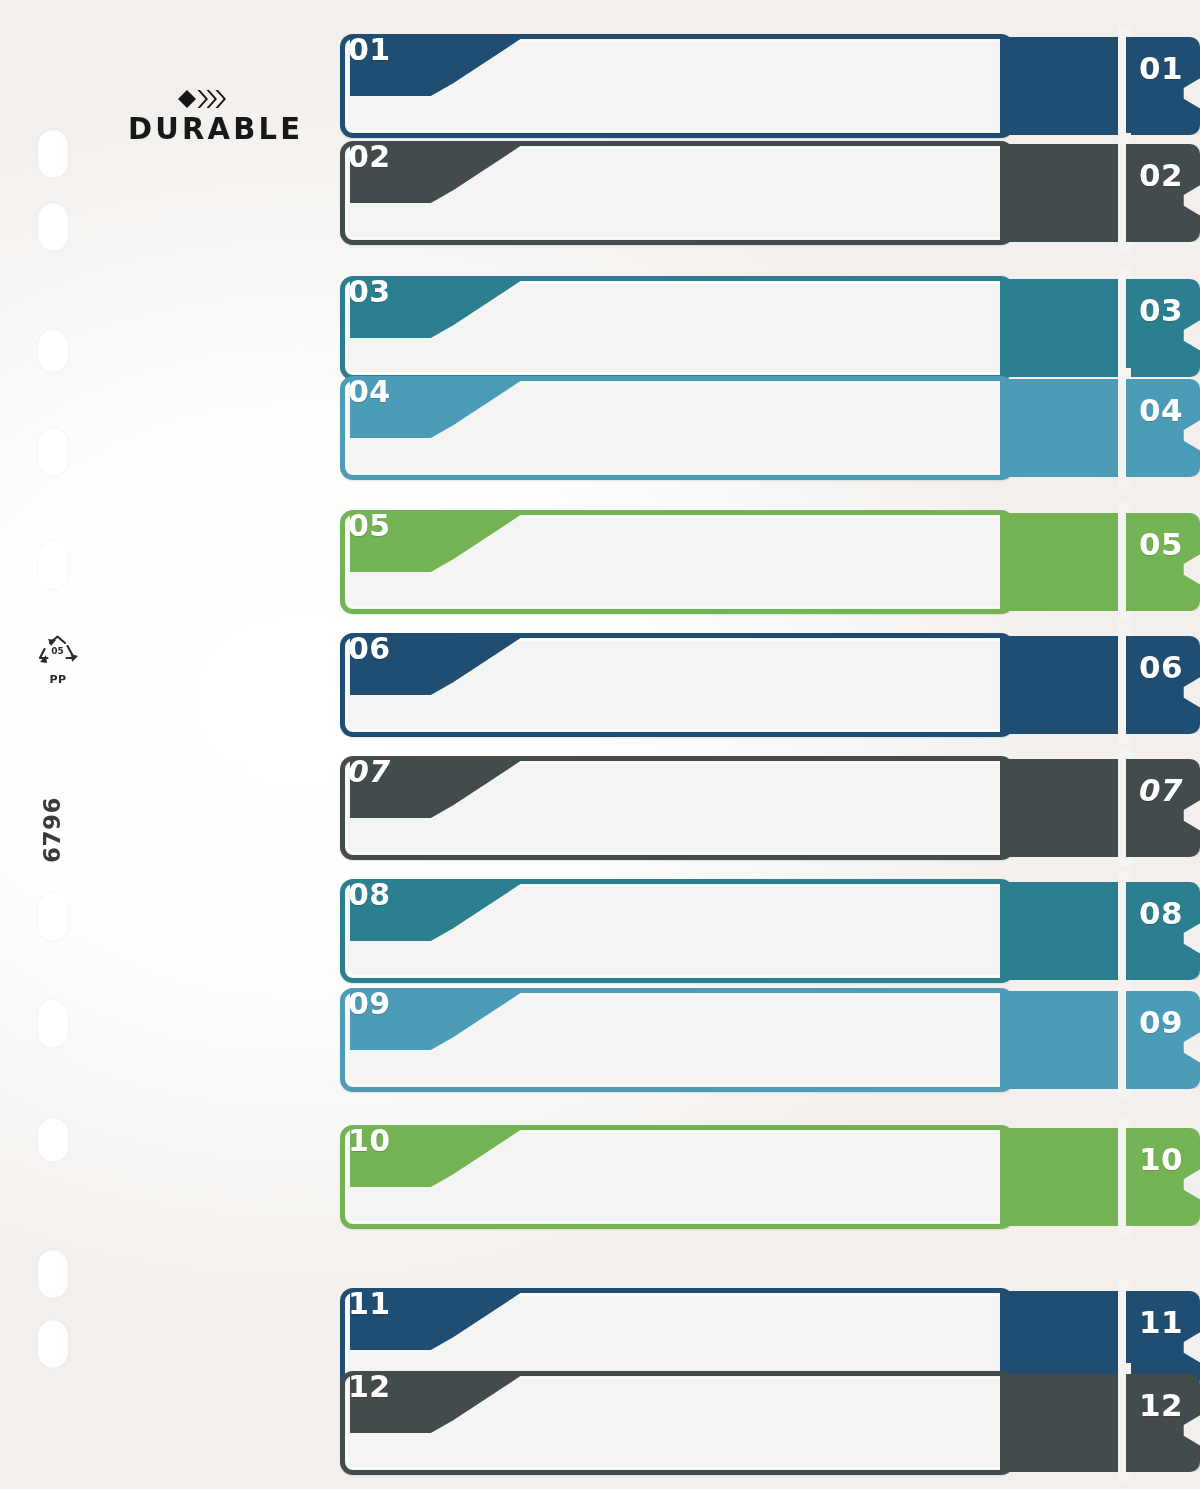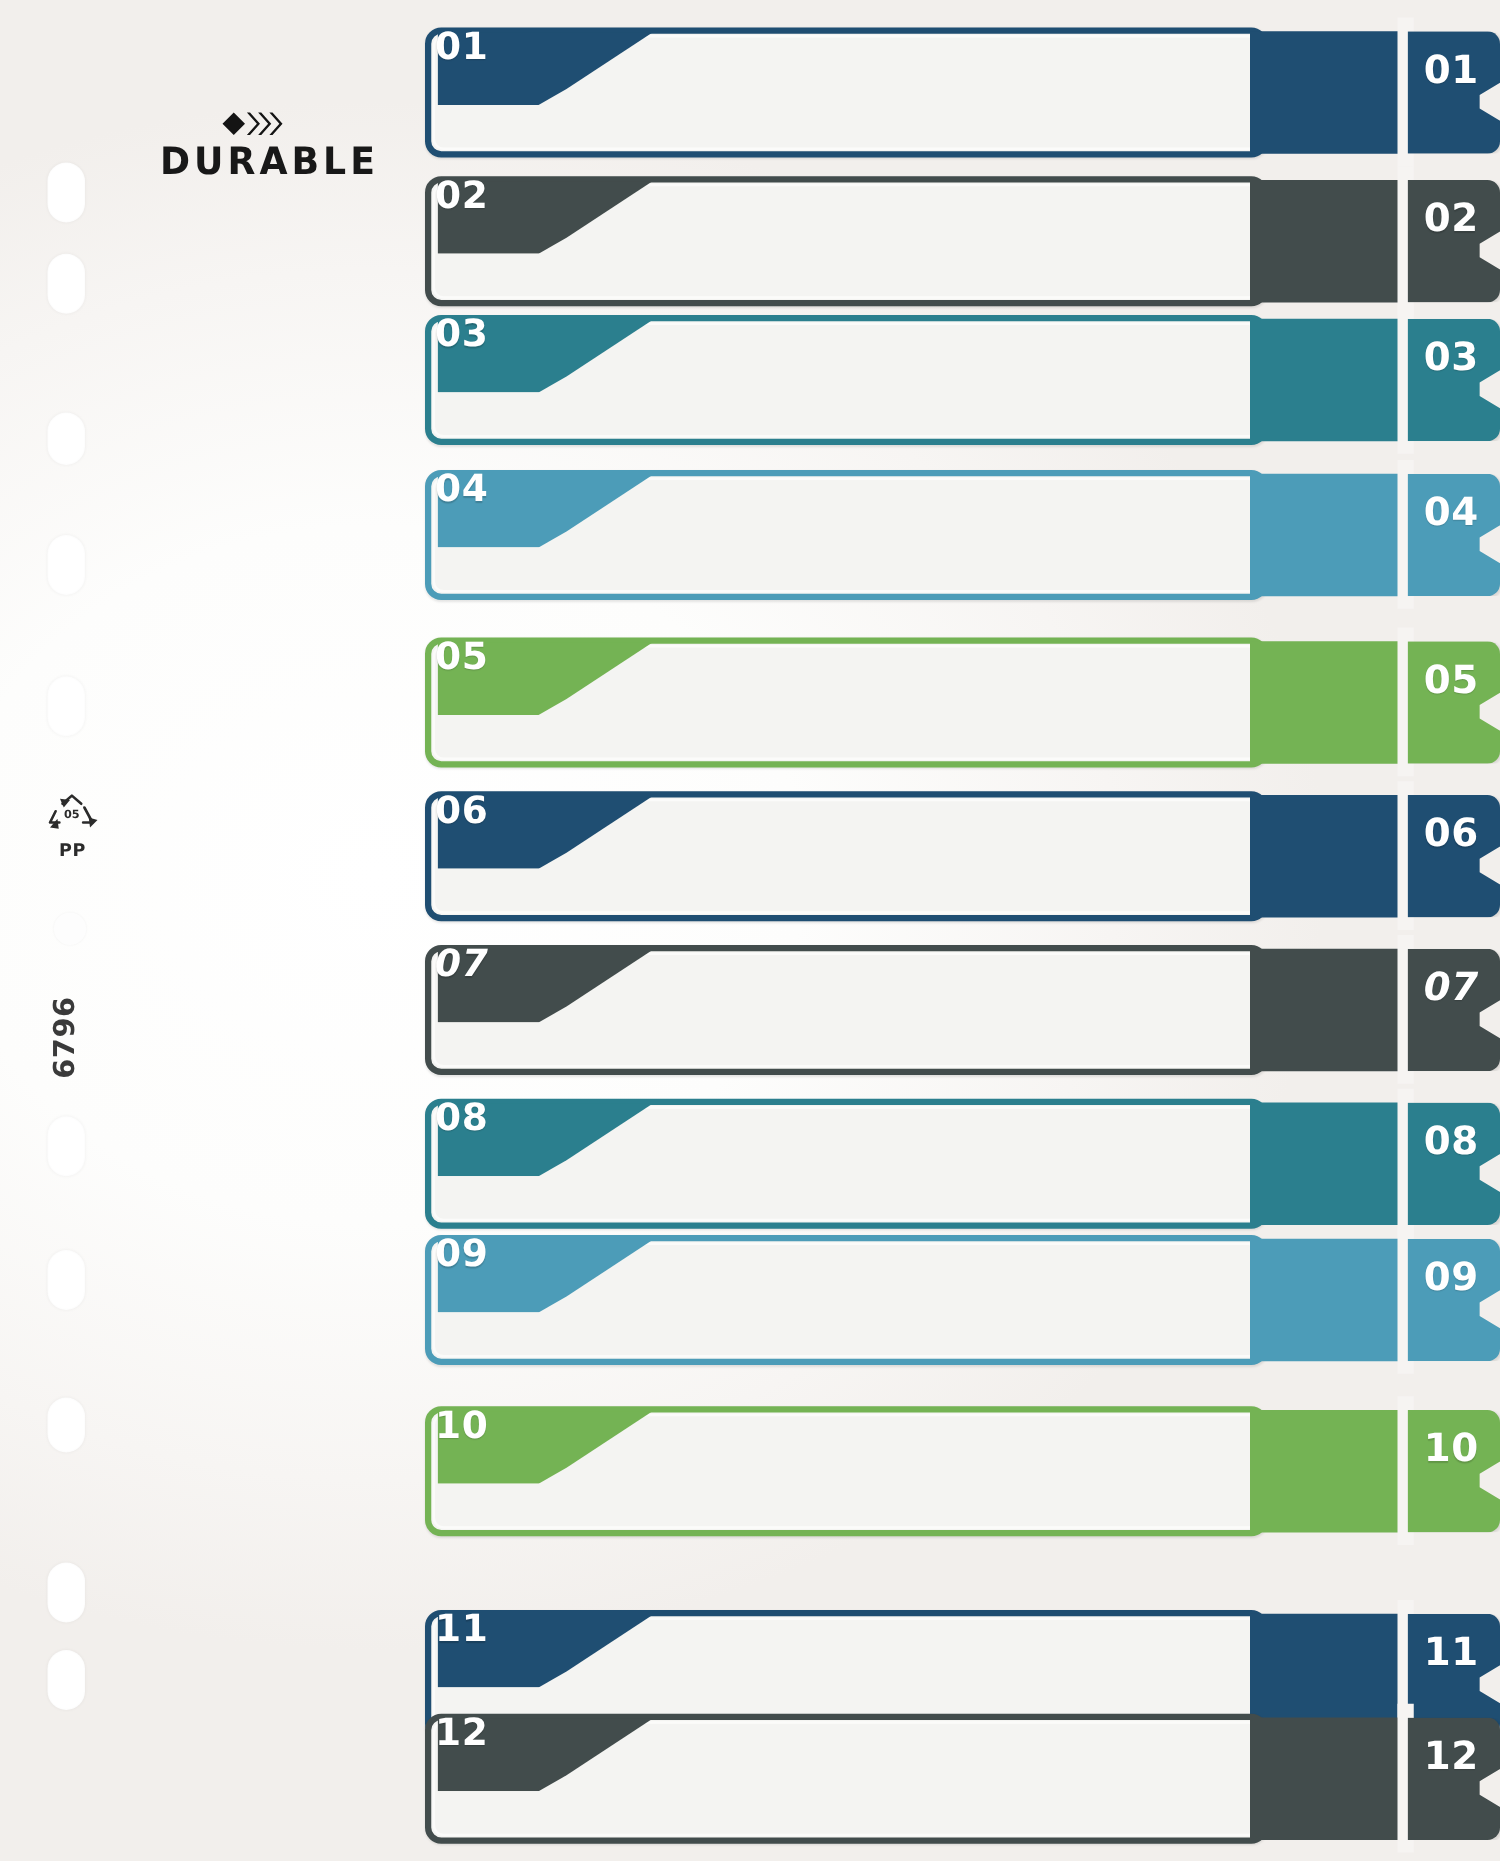--- a/index.html
+++ b/index.html
@@ -70,21 +70,21 @@
   #recycle-mark {
     position: absolute;
     left: 26px;
     top: 634px;
     width: 64px;
     text-align: center;
   }
   #recycle-mark svg { display: block; }
   #recycle-code {
     font-family: "DejaVu Sans", sans-serif;
-    font-size: 14px;
+    font-size: 11px;
     font-weight: 700;
     color: #2b2b2b;
     letter-spacing: 0.5px;
     margin-top: -1px;
   }
 
   
   #article-number {
     position: absolute;
     left: 12px;
@@ -259,41 +259,41 @@
       </svg>
       <div id="recycle-code">PP</div>
     </div>
 
     <div id="article-number">
       <span>6796</span>
     </div>
   </div>
 
   <div id="divider-stack">
-      <div class="divider-row" style="top: 14px; color: rgb(31, 78, 114);">
+      <div class="divider-row" style="top: 26px; color: rgb(31, 78, 114);">
         <div class="divider-card"></div>
         <div class="tab-strip"></div>
         <div class="index-badge"></div>
         <div class="index-badge-label">01</div>
         <div class="tab-gap" style="top: 0px; height: 119px;"></div>
         <div class="index-tab">
           <div class="index-tab-label">01</div>
         </div>
       </div>
       <div class="divider-row" style="top: 133px; color: rgb(66, 76, 76);">
         <div class="divider-card"></div>
         <div class="tab-strip"></div>
         <div class="index-badge"></div>
         <div class="index-badge-label">02</div>
         <div class="tab-gap" style="top: 0px; height: 119px;"></div>
         <div class="index-tab">
           <div class="index-tab-label">02</div>
         </div>
       </div>
-      <div class="divider-row" style="top: 244px; color: rgb(43, 127, 142); text-decoration: underline;">
+      <div class="divider-row" style="top: 268px; color: rgb(43, 127, 142); text-decoration: underline;">
         <div class="divider-card"></div>
         <div class="tab-strip"></div>
         <div class="index-badge"></div>
         <div class="index-badge-label">03</div>
         <div class="tab-gap" style="top: 0px; height: 119px;"></div>
         <div class="index-tab">
           <div class="index-tab-label">03</div>
         </div>
       </div>
       <div class="divider-row" style="top: 368px; color: rgb(76, 156, 184);">

